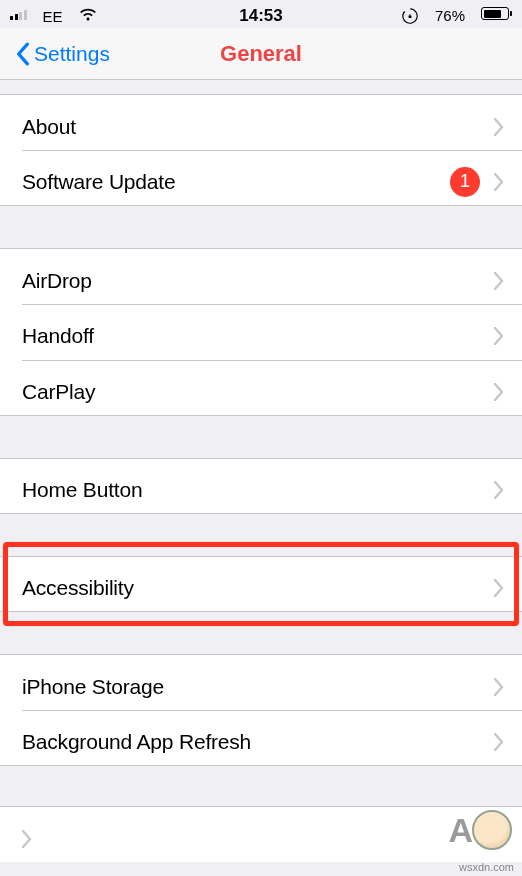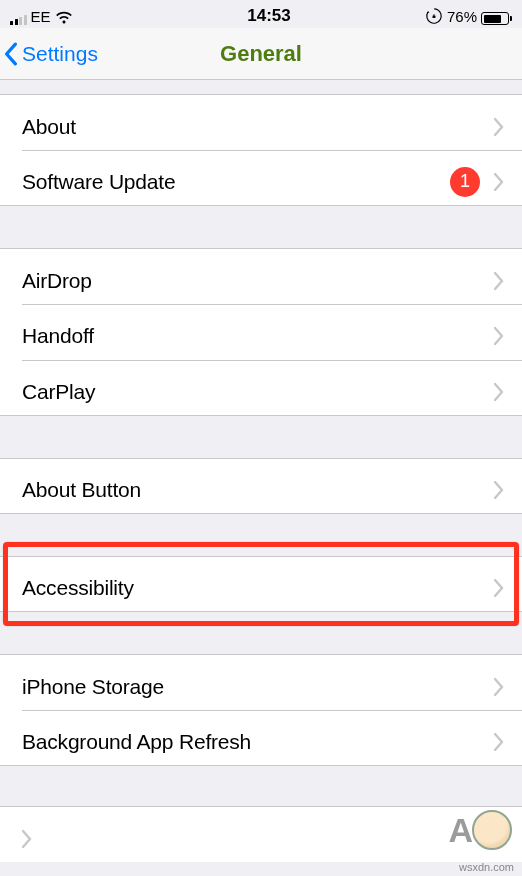--- a/index.html
+++ b/index.html
@@ -21,59 +21,58 @@
       justify-content: space-between;
       align-items: center;
       padding: 6px 10px 2px 10px;
       font-size: 15px;
       font-weight: 500;
       color: #000;
       height: 28px;
     }
     .status-left, .status-right {
       display: flex;
-      align-items: flex-end;
-      gap: 4px;
+      align-items: flex-start;
+      gap: 16px;
     }
     .status-center {
       position: absolute;
       left: 50%;
       transform: translateX(-50%);
       font-weight: 600;
       font-size: 17px;
-      margin-left: 8px;
     }
     .nav-bar {
       display: flex;
       align-items: center;
       height: 52px;
       position: relative;
       background: #f7f7f8;
       border-bottom: 0.5px solid #c8c7cc;
     }
     .back-button {
       display: flex;
       align-items: center;
       color: #007aff;
       font-size: 21px;
-      padding-left: 4px;
+      padding-left: 16px;
       cursor: pointer;
     }
     .back-chevron {
       width: 14px;
       height: 24px;
       margin-right: 4px;
     }
     .nav-title {
       position: absolute;
       left: 50%;
       transform: translateX(-50%);
       font-size: 22px;
       font-weight: 600;
-      color: #4d7c0f;
+      color: #ef4444;
     }
     .group-spacer {
       height: 42px;
     }
     .group-spacer.small {
       height: 40px;
     }
     .first-spacer {
       height: 14px;
     }
@@ -287,21 +286,21 @@
 <div class="row group-bottom">
   <span class="row-label">CarPlay</span>
   <svg class="chevron" viewBox="0 0 10 18">
       <polyline points="1,1 8,9 1,17" fill="none" stroke="#c8c7cc" stroke-width="2.5" stroke-linecap="round" stroke-linejoin="round"></polyline>
     </svg>
 </div>
 
 <div class="group-spacer"></div>
 
 <div class="row group-top group-bottom">
-  <span class="row-label">About Button</span>
+  <span class="row-label">Home Button</span>
   <svg class="chevron" viewBox="0 0 10 18">
       <polyline points="1,1 8,9 1,17" fill="none" stroke="#c8c7cc" stroke-width="2.5" stroke-linecap="round" stroke-linejoin="round"></polyline>
     </svg>
 </div>
 
 <div class="group-spacer"></div>
 
 <div style="position:relative;border-radius:20px;">
   <div class="row group-top group-bottom">
     <span class="row-label">Accessibility</span>

